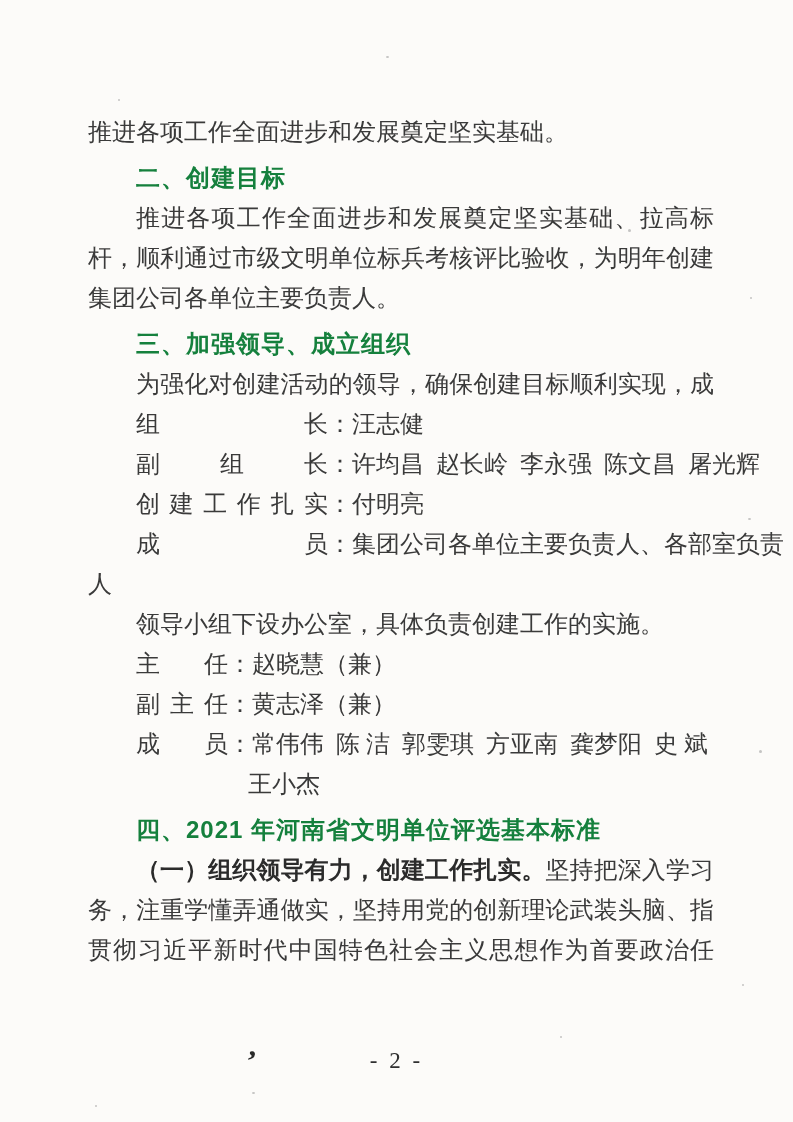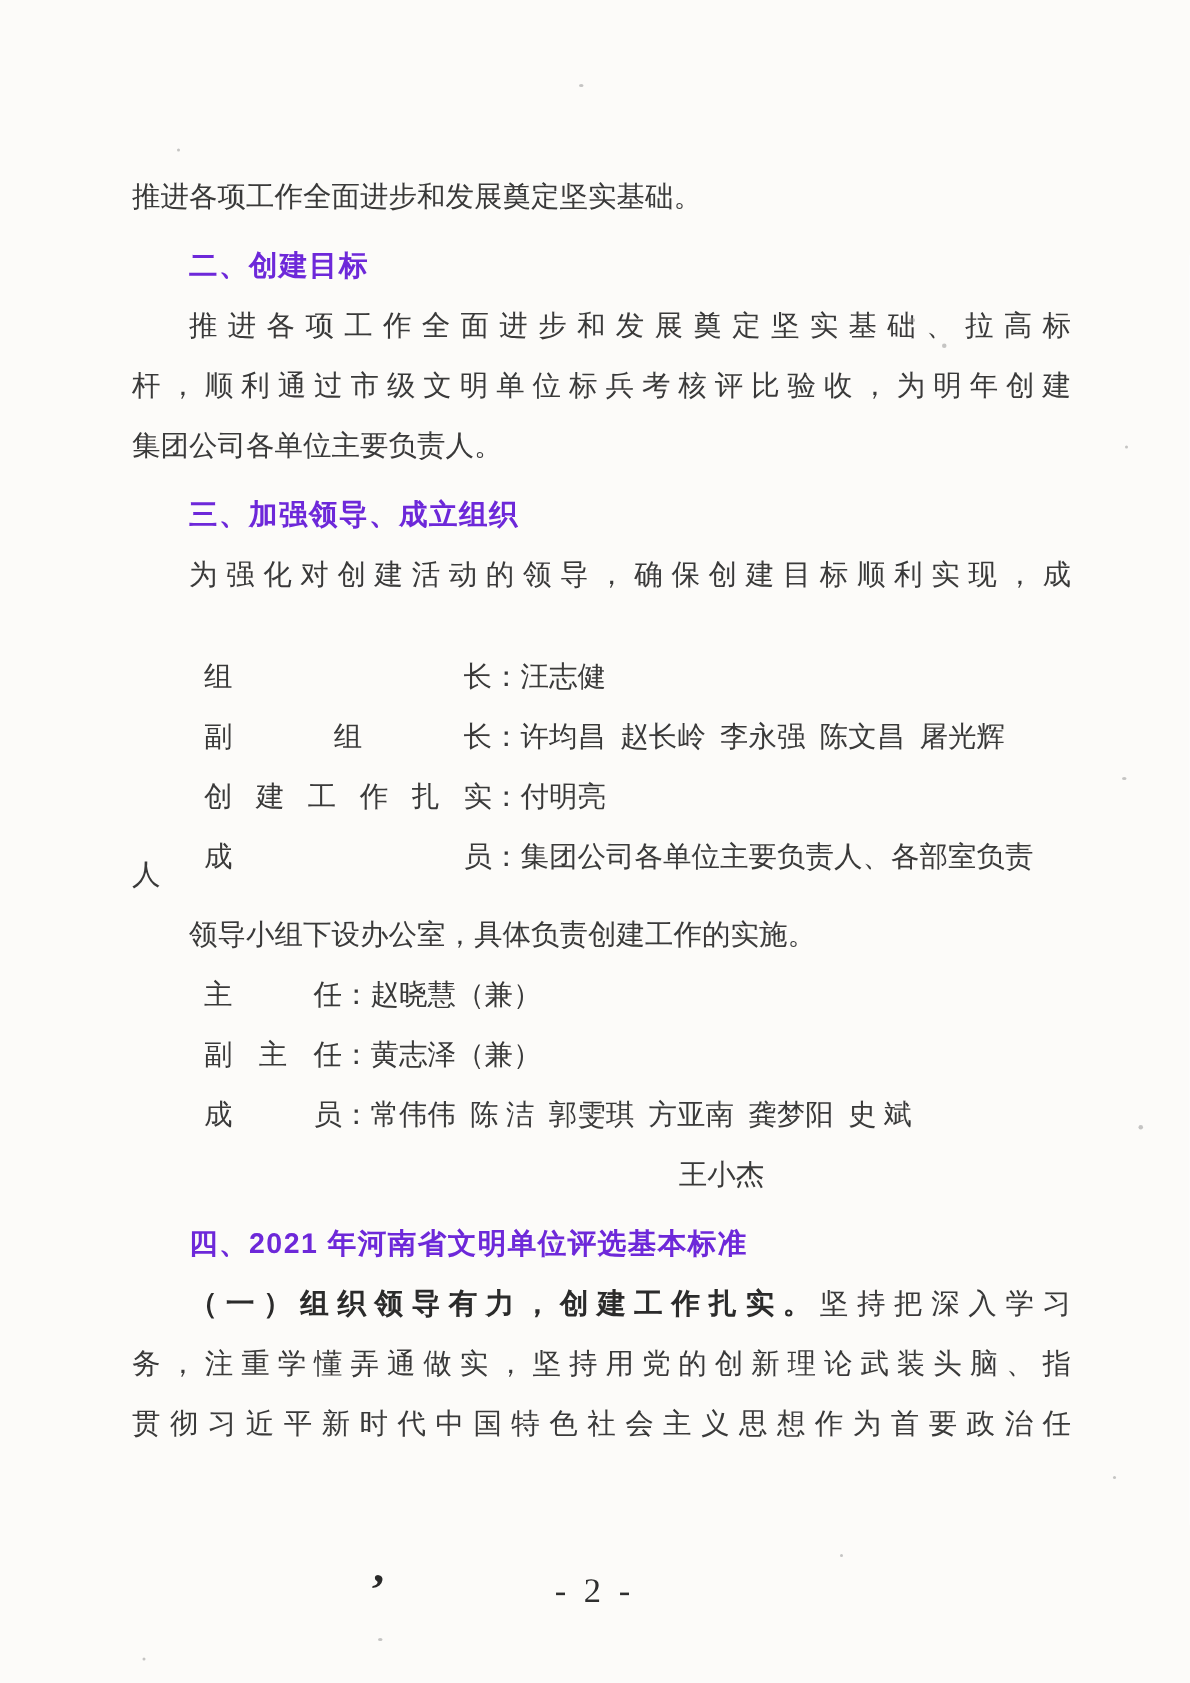--- a/index.html
+++ b/index.html
@@ -11,39 +11,39 @@
   }
   .page{
     position:relative;width:793px;height:1122px;
     background:#fcfbf9;
     color:#383838;
   }
   .content{
     position:absolute;left:88px;top:112px;width:626px;
   }
   .line{
-    height:40px;line-height:40px;font-size:19px;
+    height:40px;line-height:40px;font-size:24px;
     white-space:nowrap;color:#3a3a3a;
   }
   .first{text-indent:2em;}
   .fill{text-align:justify;text-align-last:justify;white-space:normal;}
   .heading{
     font-family:"Liberation Sans","DejaVu Sans",sans-serif;
-    font-weight:700;color:#6d28d9;margin-top:6px;text-indent:2em;
+    font-weight:700;color:#15803d;margin-top:6px;text-indent:2em;
     letter-spacing:1px;
   }
   .roster{padding-left:48px;}
   .rl{
     display:inline-block;vertical-align:baseline;
     text-align:justify;text-align-last:justify;white-space:normal;
   }
-  .rl.wide{width:192px;margin-top:28px;}
+  .rl.wide{width:192px;}
   .rl.narrow{width:92px;}
   .rv{white-space:pre;}
-  .cont-names{padding-left:160px;white-space:pre;text-align:center;}
+  .cont-names{padding-left:160px;white-space:pre;}
   .lead-bold{font-weight:700;color:#2b2b2b;}
   .footer{
     position:absolute;left:0;top:1048px;width:793px;height:36px;
     text-align:center;font-size:23px;color:#2f2f2f;letter-spacing:3px;
   }
   .stray-mark{
     position:absolute;left:246px;top:1044px;
     font-size:30px;font-weight:700;color:#2a2a2a;transform:rotate(8deg);
   }
   .speck{

